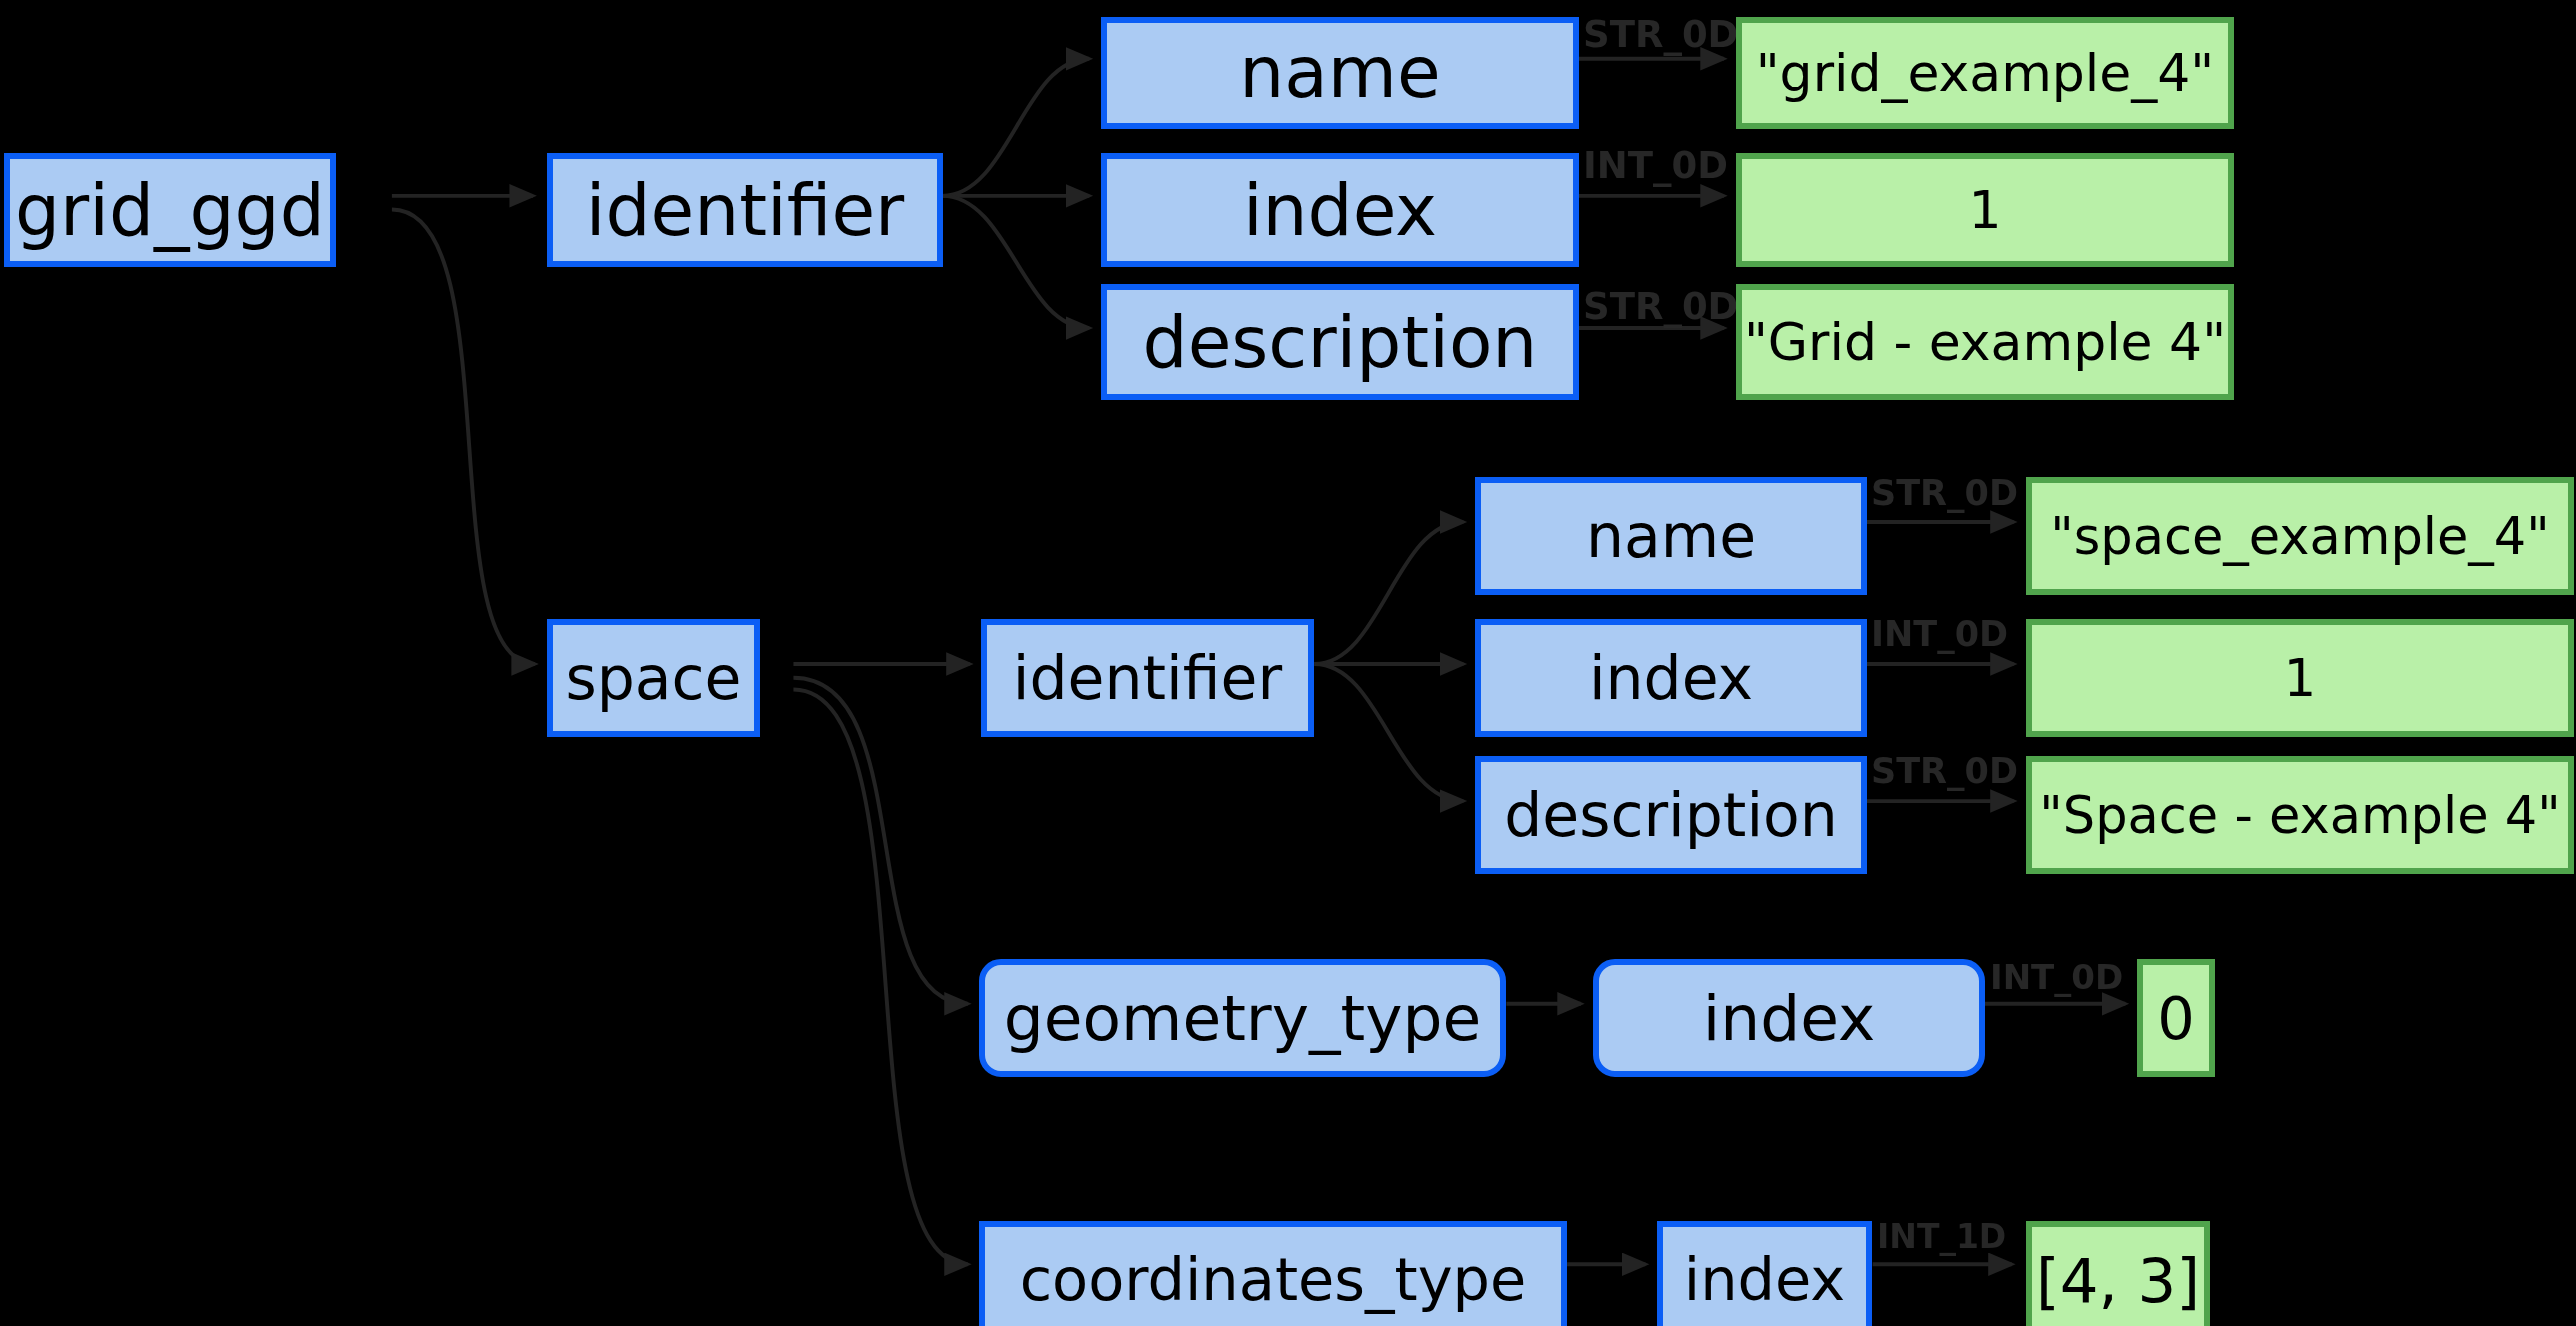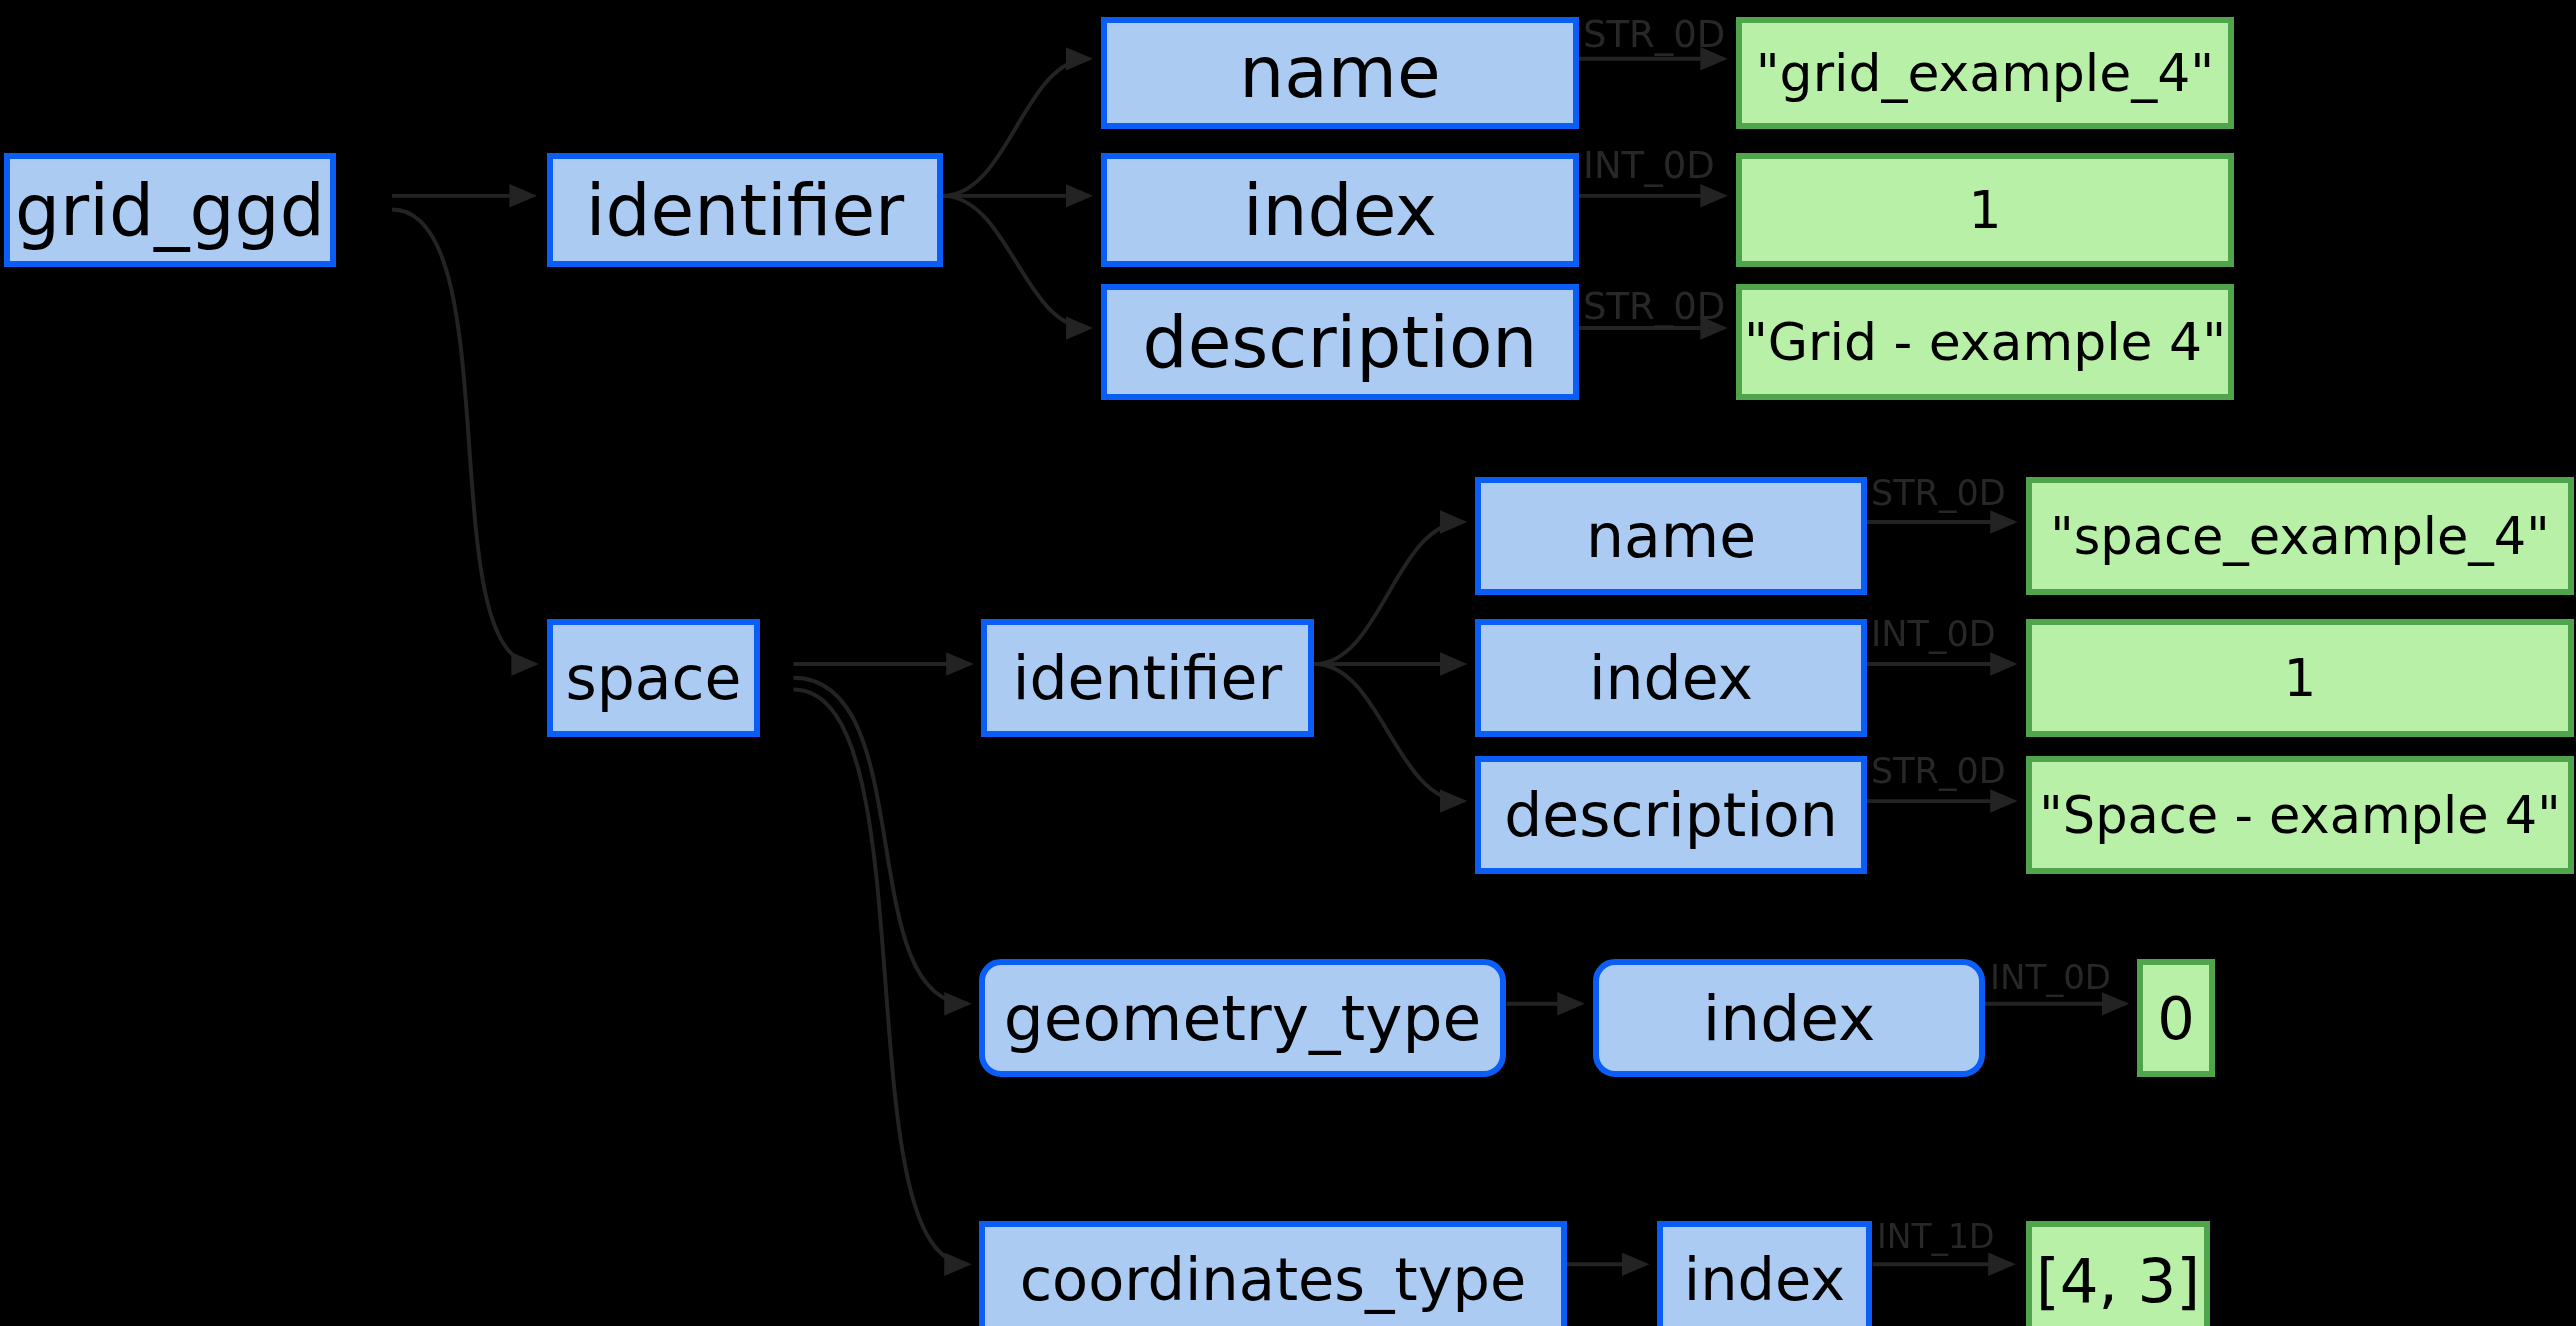--- a/index.html
+++ b/index.html
@@ -40,20 +40,21 @@
   .green {
     background: var(--leaf-fill, #b9f0a8);
     border: 6.9px solid var(--leaf-border, #50a44c);
   }
   .dtype {
     position: absolute;
     z-index: 2;
     color: var(--dtype-color, #272727);
     line-height: 1;
     white-space: nowrap;
+    font-weight: bold;
   }
   
   .g1.blue  { font-size: 71px; }
   .g1.green { font-size: 52px; }
   .g1.dtype { font-size: 37px; }
   .g2.blue  { font-size: 60px; }
   .g2.green { font-size: 51px; }
   .g2.dtype { font-size: 35px; }
   .g3.blue  { font-size: 63px; border-radius: 22px; }
   .g3.green { font-size: 59px; }

